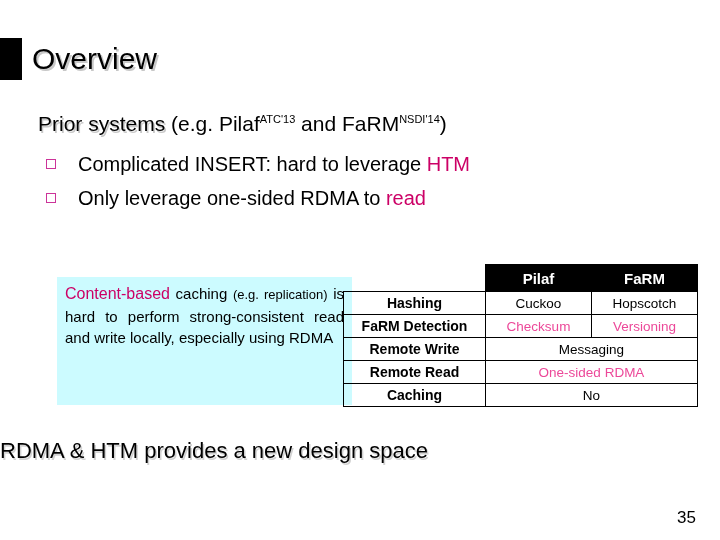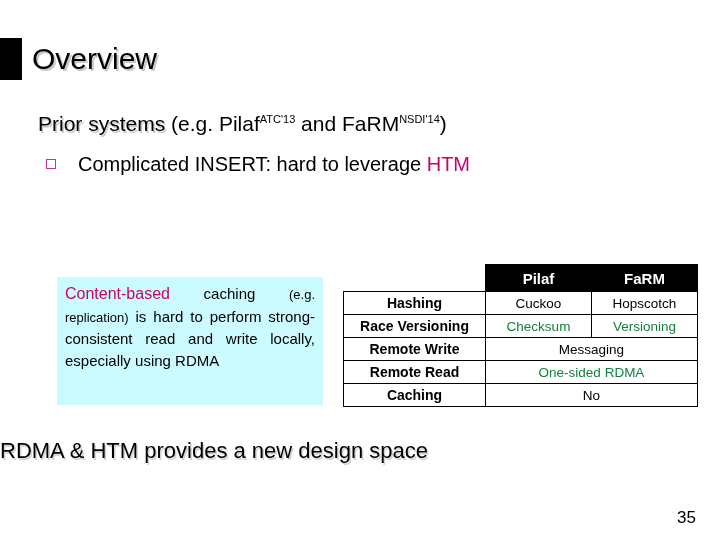--- a/index.html
+++ b/index.html
@@ -83,21 +83,21 @@
     line-height: 28px;
     white-space: nowrap;
   }
   .hl { color: #cc0066; }
 
   
   #callout-box {
     position: absolute;
     left: 57px;
     top: 277px;
-    width: 266px;
+    width: 295px;
     height: 128px;
     background: #ccfbff;
     box-sizing: border-box;
     padding: 6px 8px 0 8px;
   }
   #callout-box p {
     margin: 0;
     font-size: 15px;
     line-height: 21.5px;
     text-align: justify;
@@ -141,21 +141,21 @@
     font-weight: bold;
     font-size: 15px;
     height: 26px;
     border-color: #000000;
   }
   #comparison-table td.row-label {
     font-weight: bold;
     font-size: 14px;
   }
   #comparison-table td.val-pink { color: #000000; }
-  #comparison-table td.val-dark { color: #15803d; }
+  #comparison-table td.val-dark { color: #ec4899; }
 
   
   #conclusion {
     position: absolute;
     left: 0;
     top: 438px;
     width: 684px;
     text-align: left;
     font-size: 22px;
     font-weight: normal;
@@ -178,20 +178,24 @@
 
 <div id="lead-line">
   <span class="shadowed">Prior systems</span><span> (e.g. Pilaf</span><sup>ATC'13</sup><span> and FaRM</span><sup>NSDI'14</sup><span>)</span>
 </div>
 
 <div id="bullet-list">
   <div class="bullet-row">
     <span class="bullet-marker"></span>
     <span class="bullet-text"><span>Complicated INSERT: hard to leverage </span><span class="hl">HTM</span><span></span></span>
   </div>
+  <div class="bullet-row">
+    <span class="bullet-marker"></span>
+    <span class="bullet-text"><span>Only leverage one-sided RDMA to </span><span class="hl">read</span><span></span></span>
+  </div>
 </div>
 
 <div id="callout-box">
   <p><span class="lead-term">Content-based</span><span> caching </span><span class="small">(e.g. replication)</span><span> is hard to perform strong-consistent read and write locally, especially using RDMA</span></p>
 </div>
 
 <table id="comparison-table">
   <colgroup>
     <col class="c-label">
     <col class="c-sys">
@@ -204,21 +208,21 @@
       <th class="sys-head">FaRM</th>
     </tr>
   </thead>
   <tbody>
     <tr>
       <td class="row-label">Hashing</td>
       <td class="val-pink">Cuckoo</td>
       <td class="val-pink">Hopscotch</td>
     </tr>
     <tr>
-      <td class="row-label">Race Versioning</td>
+      <td class="row-label">FaRM Detection</td>
       <td class="val-dark">Checksum</td>
       <td class="val-dark">Versioning</td>
     </tr>
     <tr>
       <td class="row-label">Remote Write</td>
       <td class="val-pink" colspan="2">Messaging</td>
     </tr>
     <tr>
       <td class="row-label">Remote Read</td>
       <td class="val-dark" colspan="2">One-sided RDMA</td>

